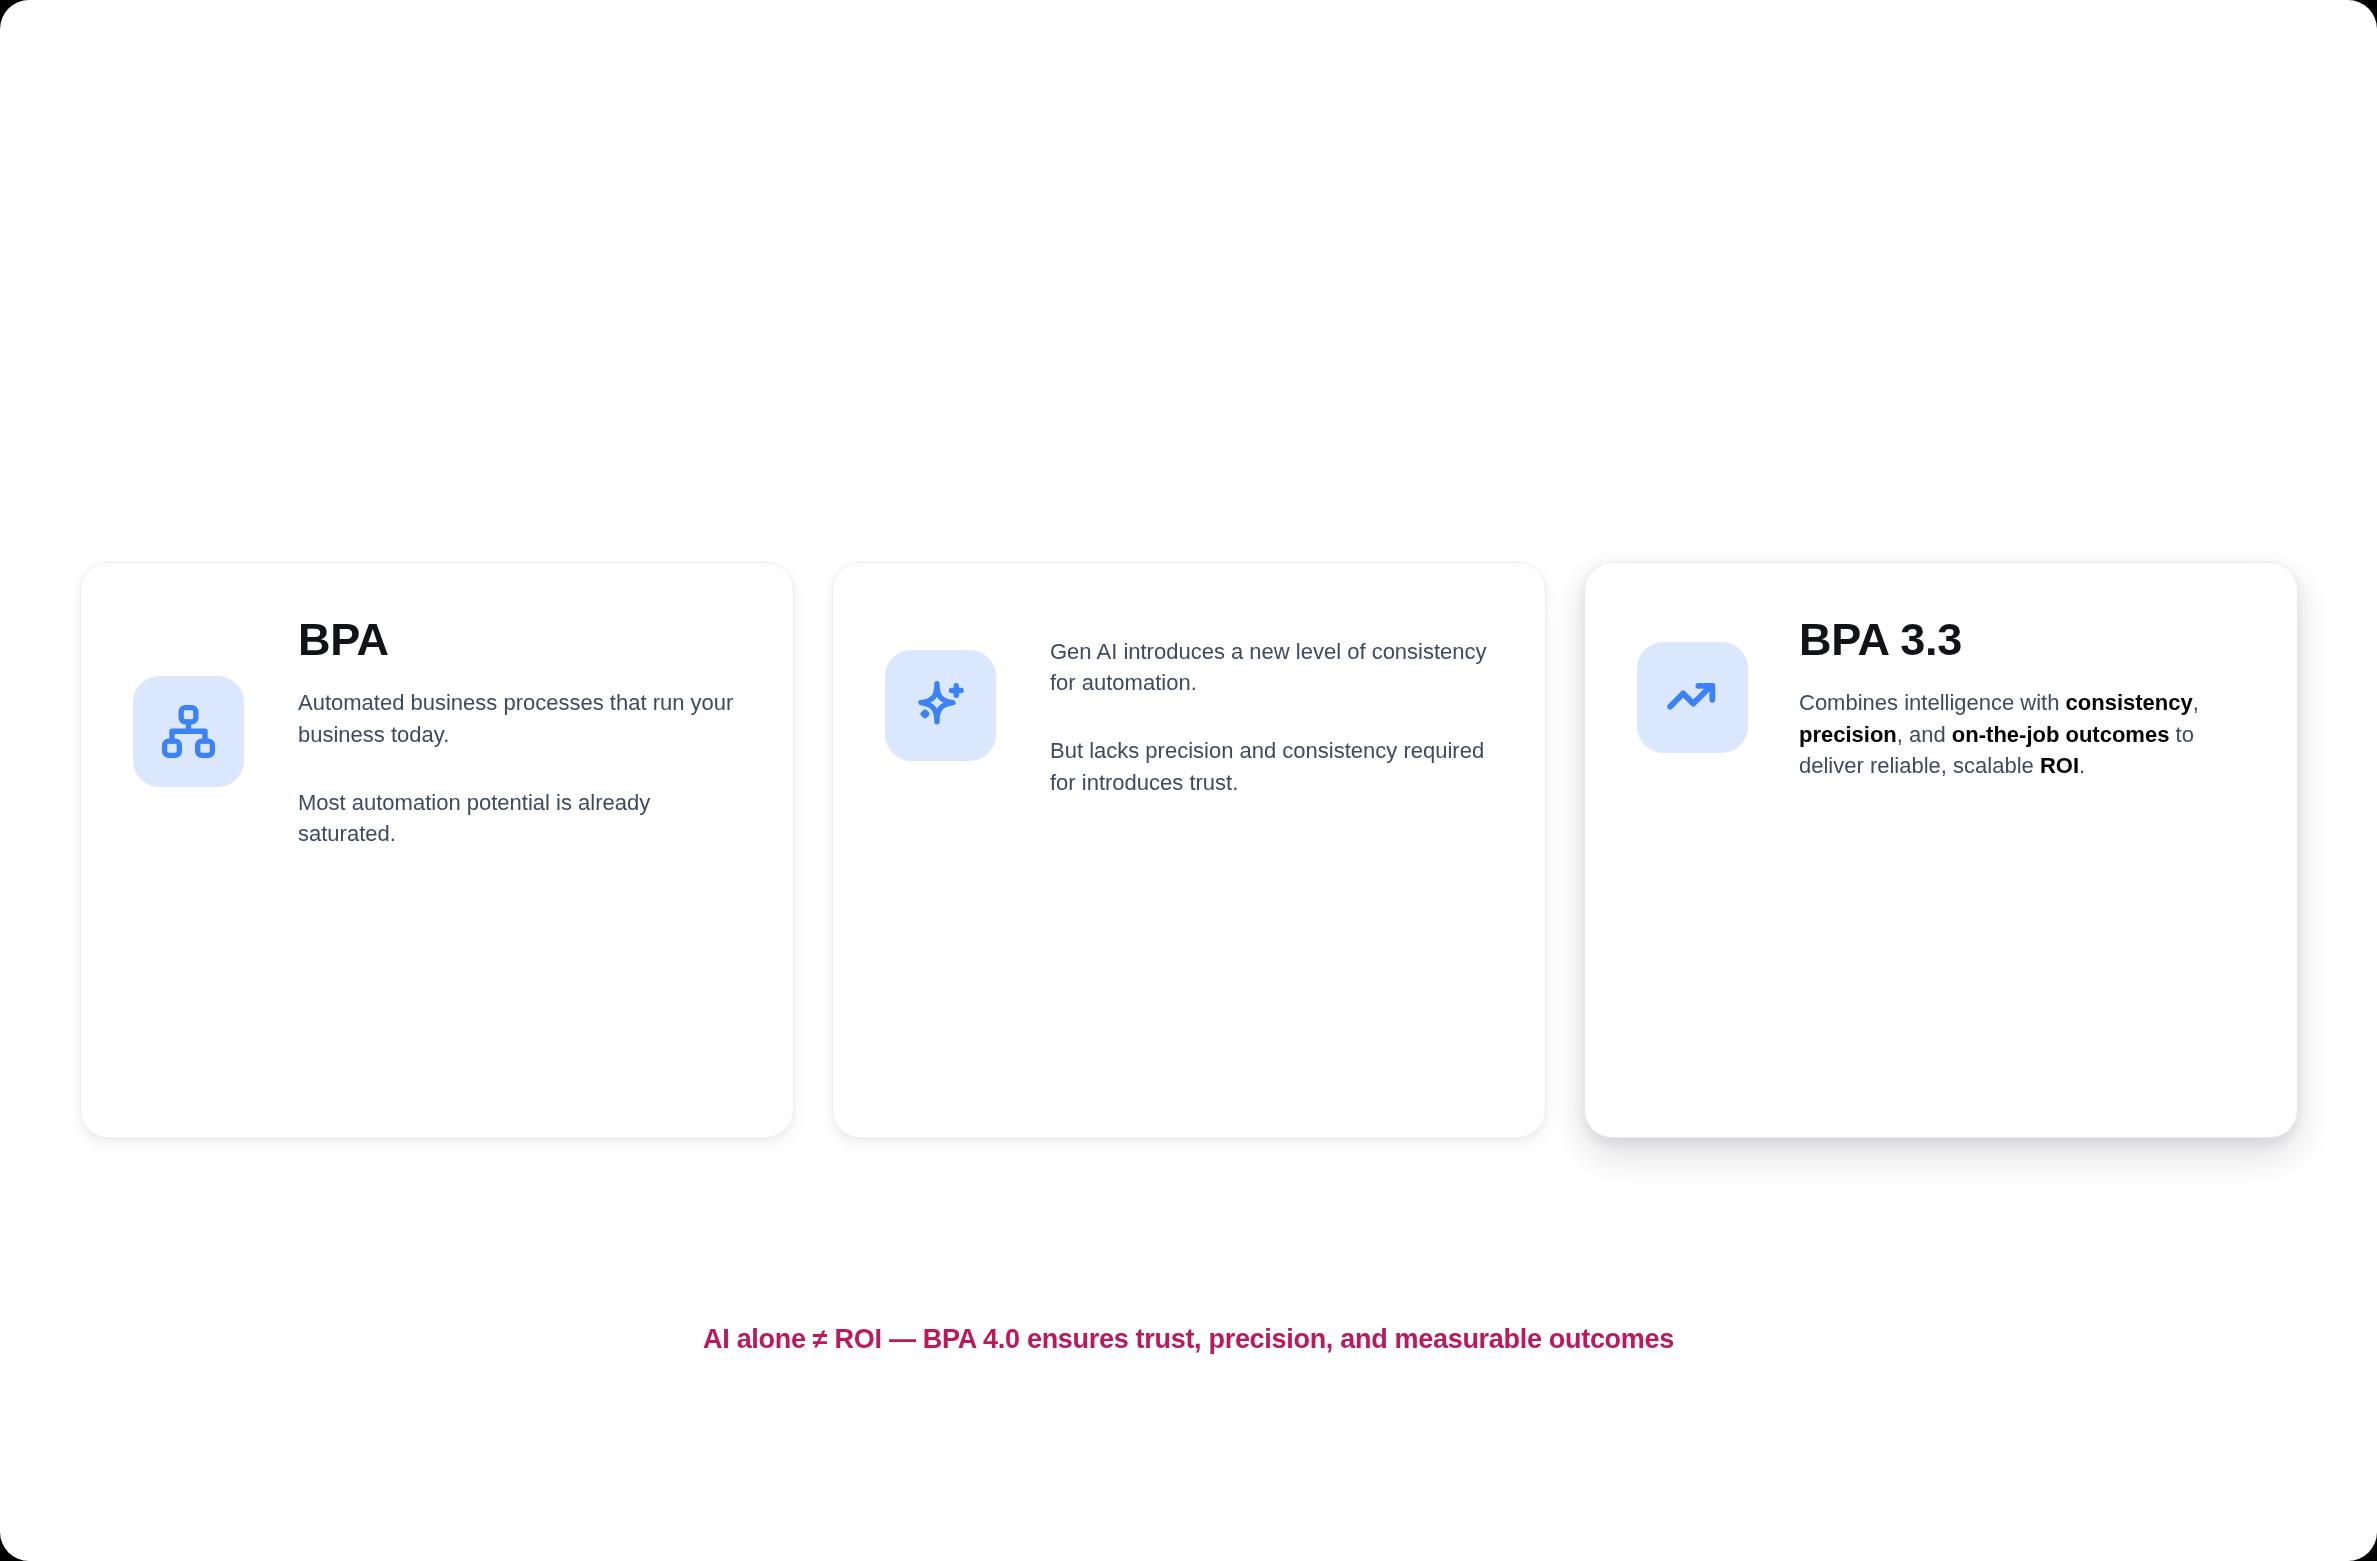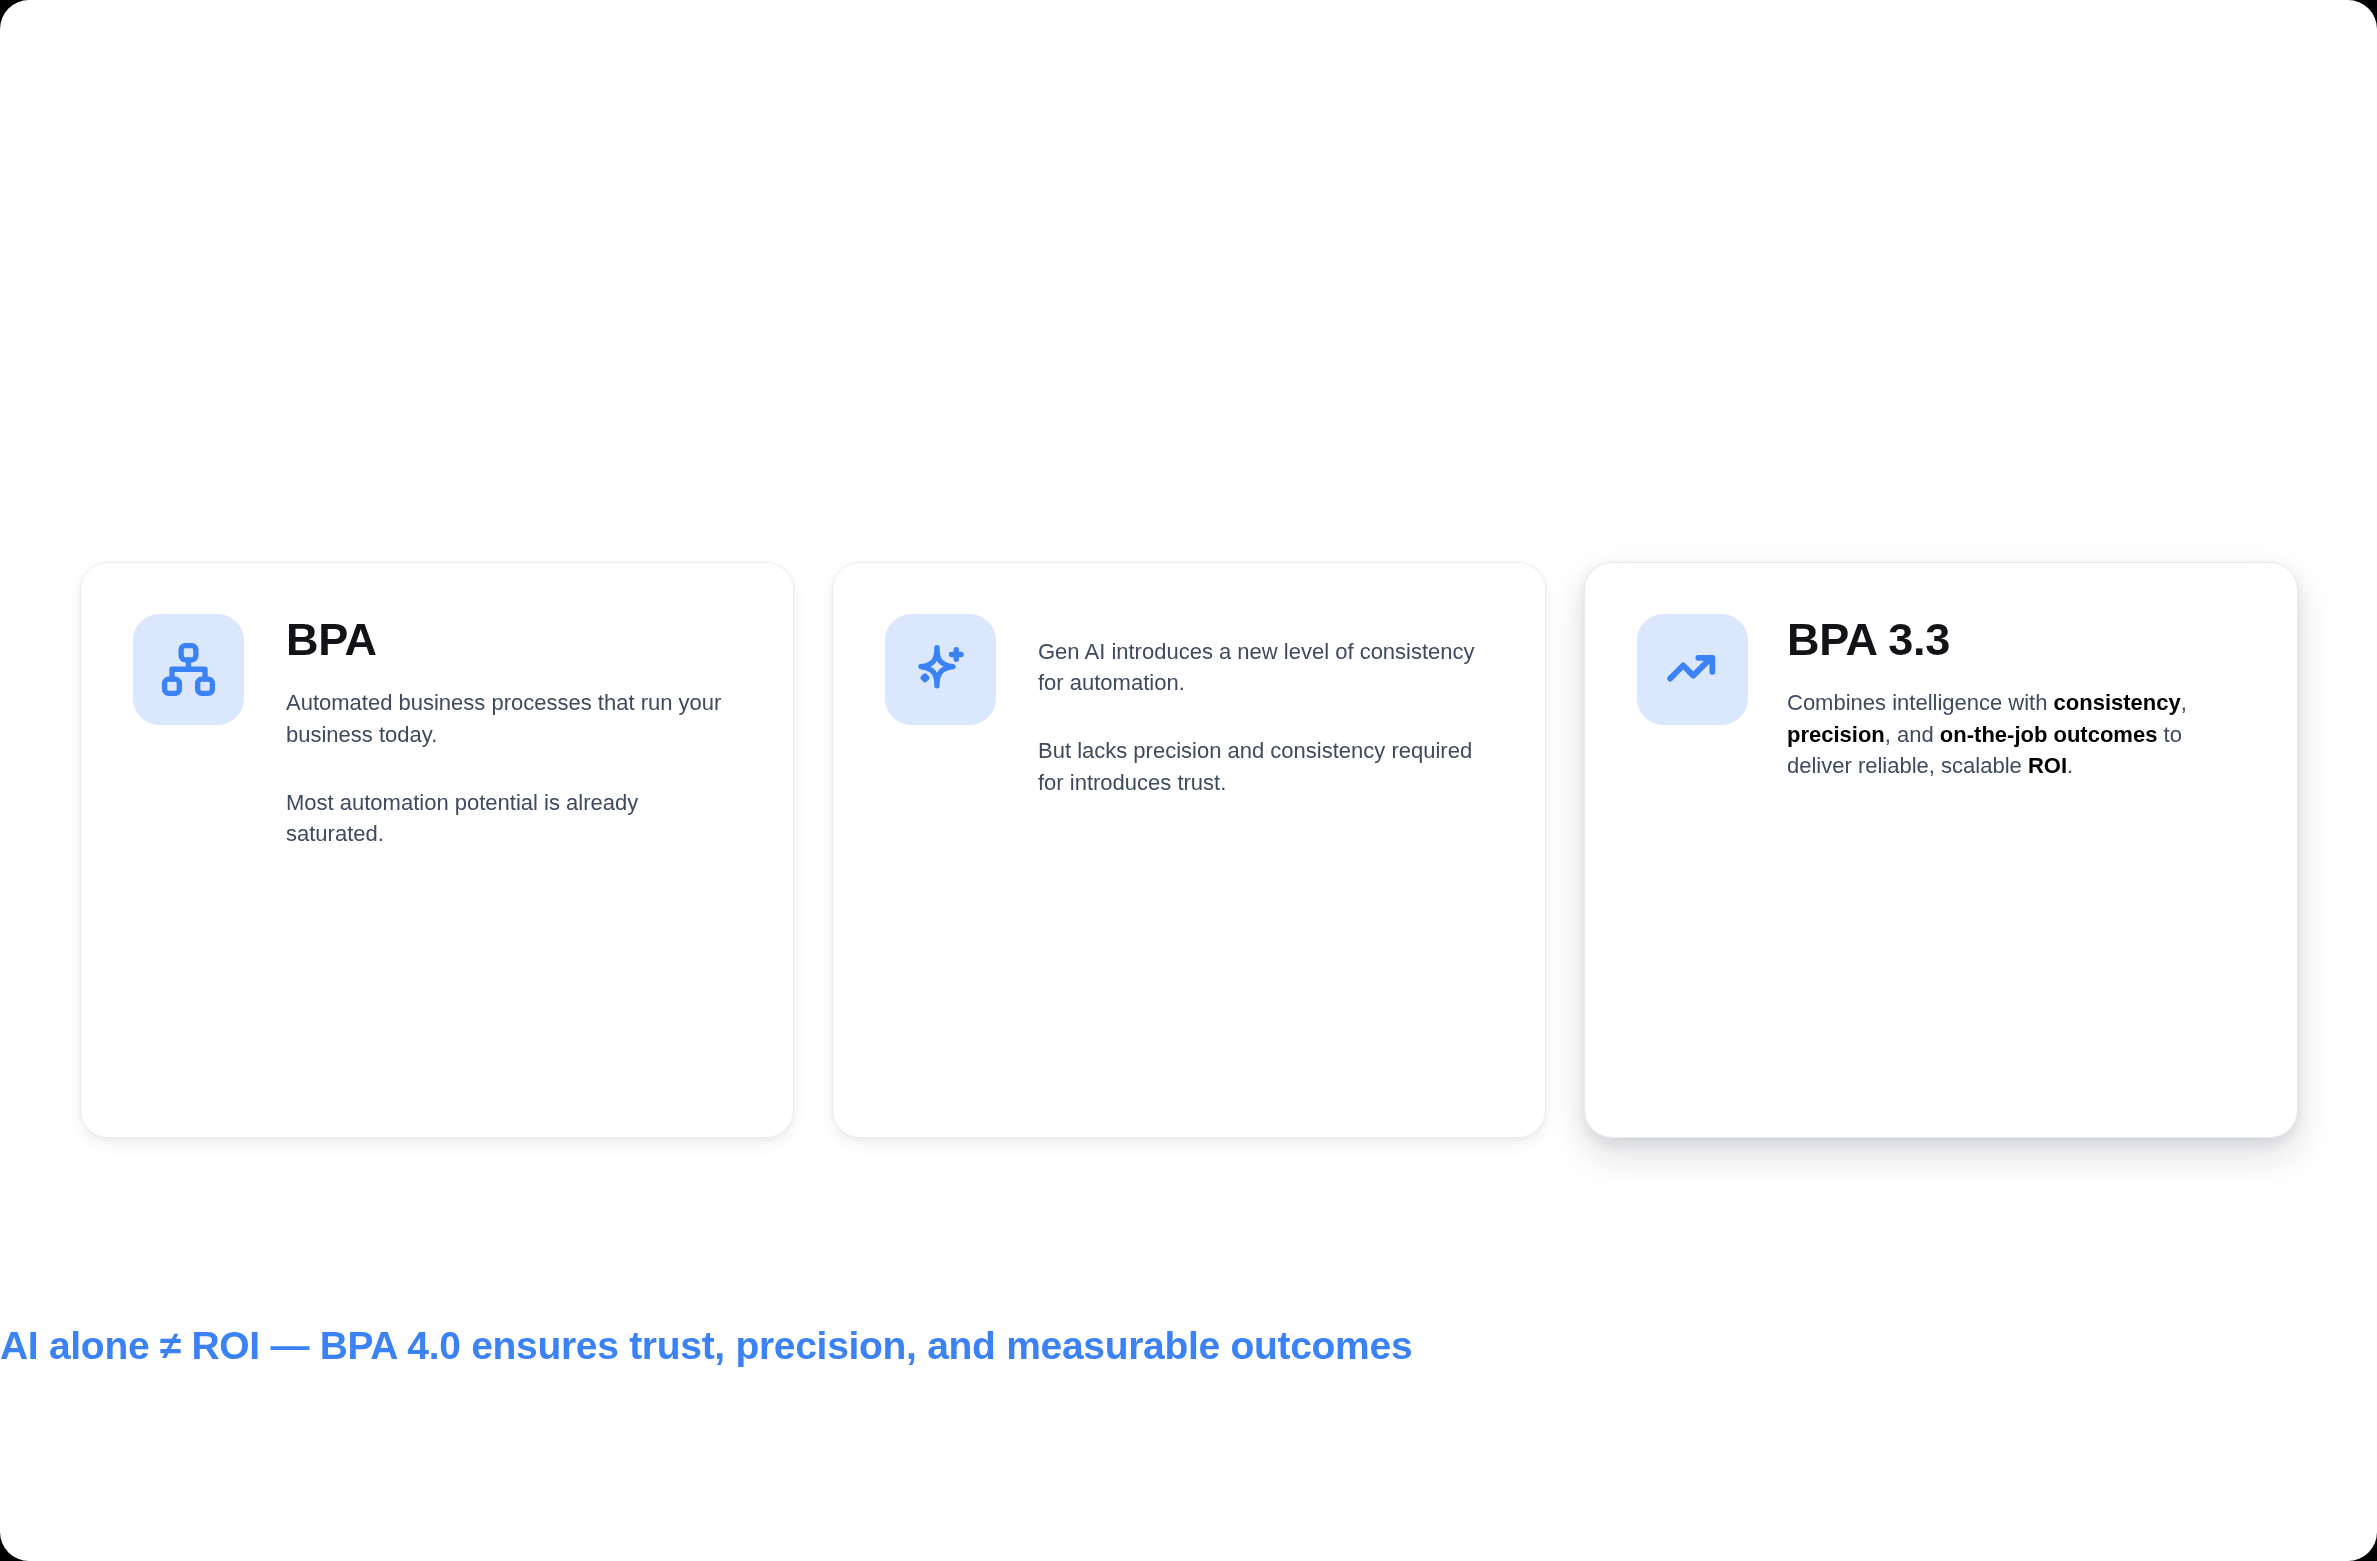--- a/index.html
+++ b/index.html
@@ -51,22 +51,22 @@
 
   .card.elevated {
     border-color: #e7eaee;
     box-shadow: 0 16.4px 37px rgba(18, 24, 40, 0.14),
                 0 5px 12.6px rgba(18, 24, 40, 0.08);
   }
 
   .card-inner {
     display: flex;
     flex-direction: row;
-    align-items: flex-start;
-    gap: 0;
+    align-items: center;
+    gap: 12px;
   }
 
   .icon-tile {
     flex: 0 0 auto;
     width: 111px;
     height: 111px;
     border-radius: 26.5px;
     background: #dbe7fd;
     display: flex;
     align-items: center;
@@ -113,24 +113,24 @@
   }
 
   
   .card.elevated .card-body { padding-left: 39px; }
 
   .caption {
     position: absolute;
     left: 0;
     right: 0;
     top: 1323px;
-    text-align: left;
-    font-size: 39px;
+    text-align: center;
+    font-size: 27px;
     font-weight: 700;
-    color: #3b82f6;
+    color: #be185d;
     letter-spacing: -0.3px;
     line-height: 1.2;
   }
 </style>
 </head>
 <body>
 
 <div class="page">
 
   <div class="cards-row">

